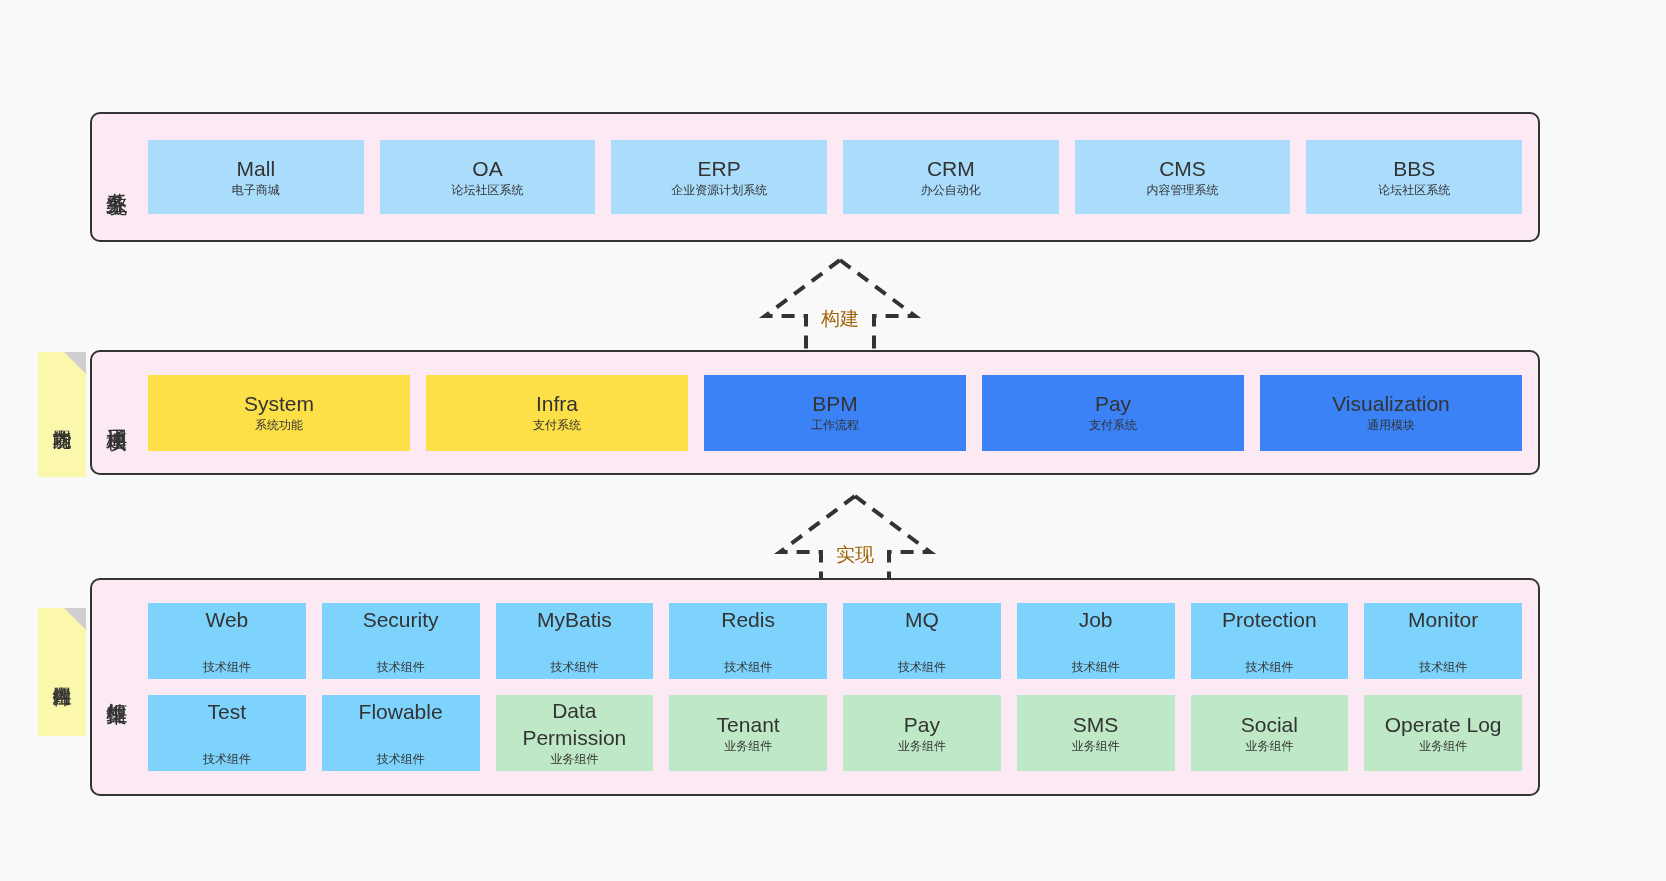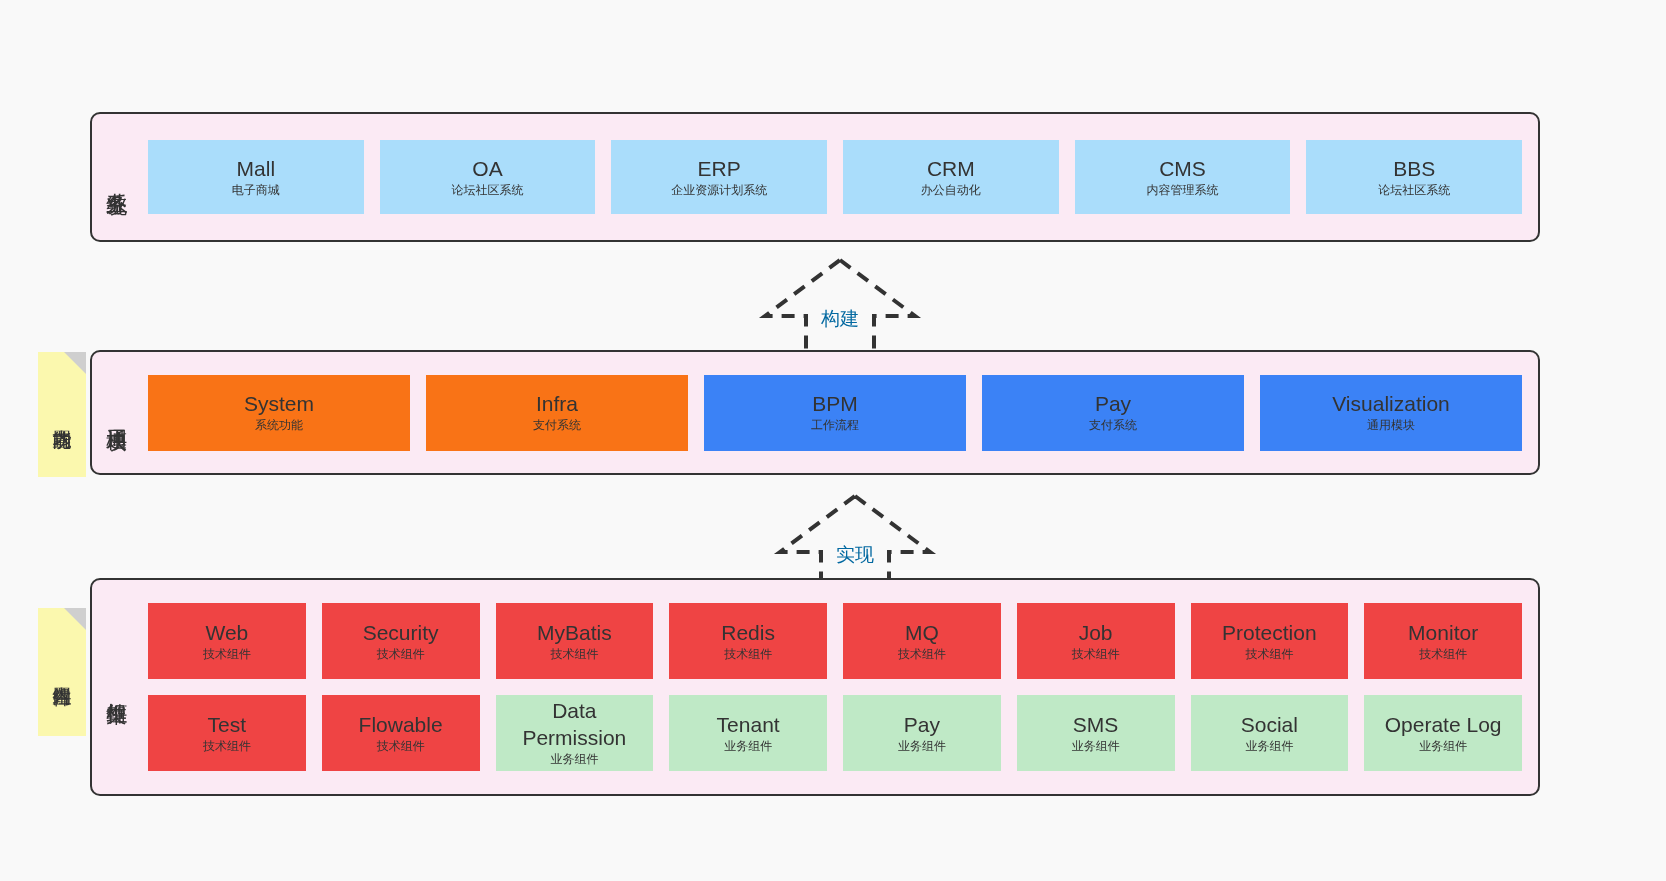--- a/index.html
+++ b/index.html
@@ -75,23 +75,23 @@
     line-height: 1.28;
     color: #333333;
     box-sizing: border-box;
     padding: 4px 6px;
   }
   .cell .t-en { font-size: 21px; }
   .cell .t-cn { font-size: 12px; }
 
   
   .c-blue       { background: #aaddfb; }
-  .c-red        { background: #f97316; }
+  .c-red        { background: #fde047; }
   .c-pink       { background: #3b82f6; }
-  .c-green      { background: #ef4444; }
+  .c-green      { background: #7dd3fc; justify-content: space-between; }
   .c-lightgreen { background: #bfe9c6; }
 
   
   #band-business { left: 90px;  top: 112px; width: 1450px; height: 130px; }
   #band-business .cell { height: 74px; }
 
   #band-common   { left: 90px;  top: 350px; width: 1450px; height: 125px; }
   #band-common .cell { height: 76px; }
 
   #band-framework{ left: 90px;  top: 578px; width: 1450px; height: 218px; }
@@ -134,21 +134,21 @@
   #arrow-build   { left: 755px; top: 254px; }
   #arrow-impl    { left: 770px; top: 490px; }
 
   .arrow-wrap svg { position: absolute; left: 0; top: 0; }
   .arrow-label {
     position: absolute;
     left: 0; top: 52px;
     width: 170px;
     text-align: center;
     font-size: 19px;
-    color: #0369a1;
+    color: #a16207;
     user-select: none;
   }
 </style>
 </head>
 <body>
 
 <div id="canvas">
 
   <div class="band" id="band-business">
     <div class="band-label">业务系统</div>

